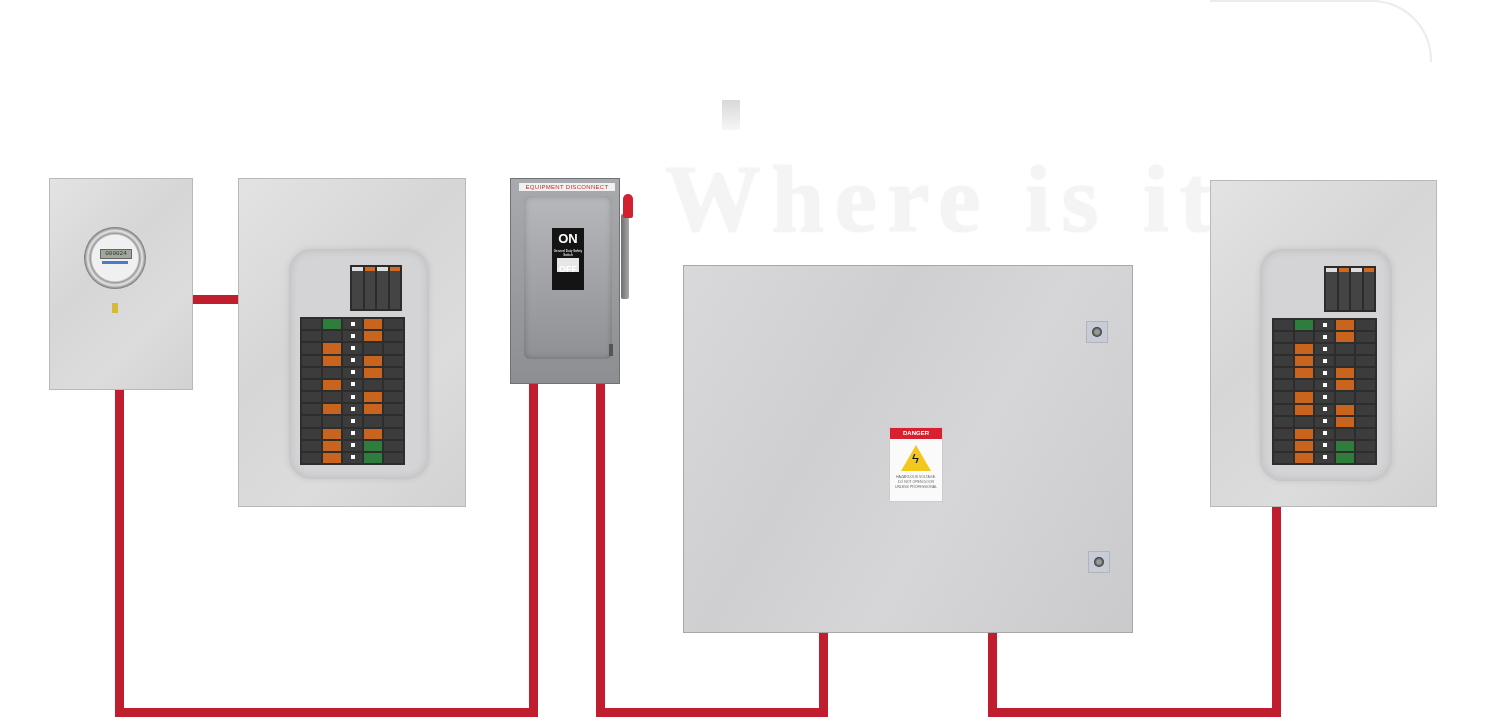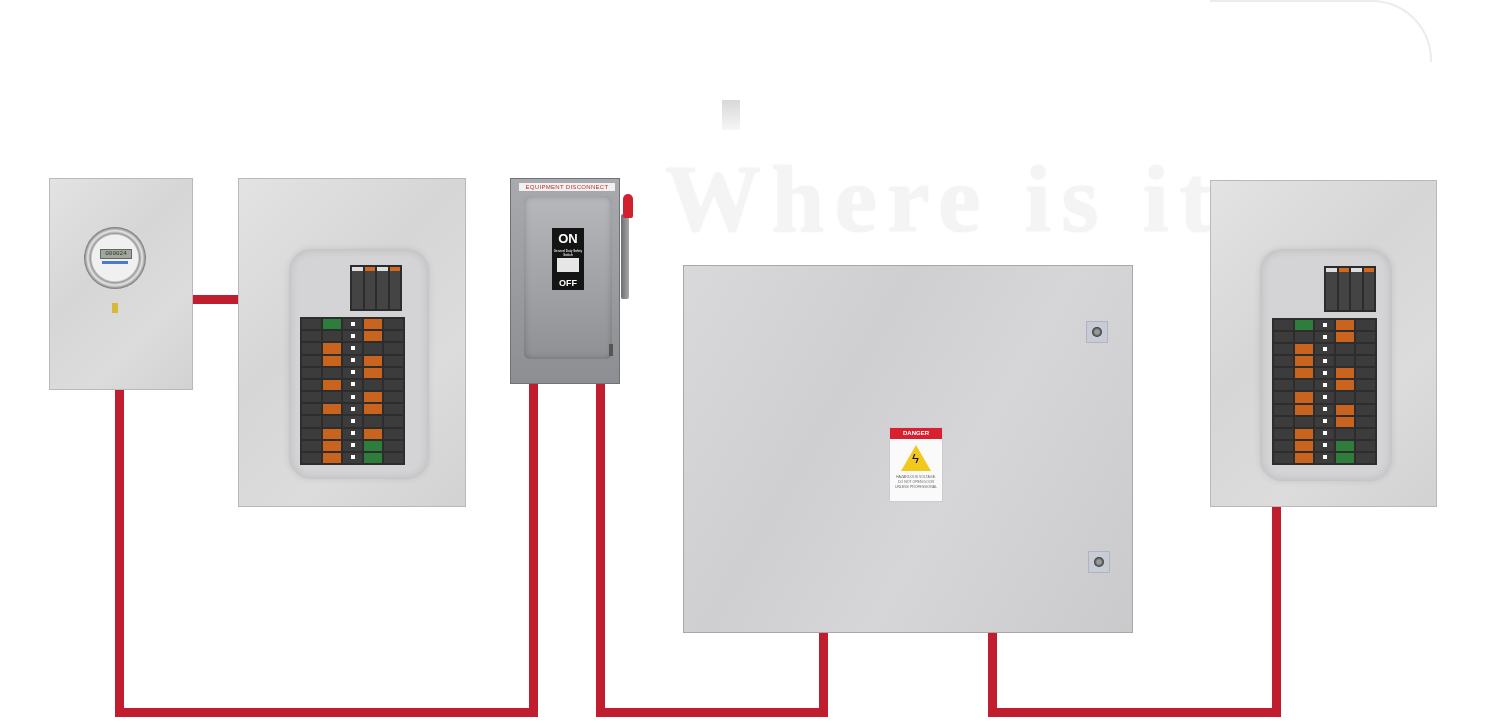--- a/index.html
+++ b/index.html
@@ -20,21 +20,21 @@
   .main-brk div.o{border-top-color:#d2691e;}
   .meter{position:absolute;width:62px;height:62px;border-radius:50%;background:radial-gradient(circle,#f0f0f0 52%,#9a9a9a 56%,#e6e6e6 62%,#7c7c7c 70%,#d6d6d6 80%,#8a8a8a 100%);}
   .meter-lcd{position:absolute;left:16px;top:22px;width:30px;height:8px;background:#9fa89a;border:1px solid #666;font-size:6px;line-height:8px;text-align:center;color:#333;font-family:"Liberation Mono",monospace;}
   .meter-strip{position:absolute;left:18px;top:34px;width:26px;height:3px;background:#4a7bc9;}
   .meter-tab{position:absolute;width:6px;height:10px;background:#d7b93a;}
   .disconnect{position:absolute;background:linear-gradient(180deg,#a9aaad,#8d8e92);border:1px solid #707176;box-sizing:border-box;}
   .disc-label{position:absolute;left:8px;top:4px;width:96px;height:8px;background:#f1f1f1;color:#c23030;font-size:6px;line-height:8px;text-align:center;letter-spacing:0.3px;}
   .disc-door{position:absolute;left:13px;top:17px;width:88px;height:163px;background:linear-gradient(180deg,#b7b8bb,#8f9094);border-radius:6px;box-shadow:inset 0 0 6px rgba(0,0,0,0.25);}
   .disc-plate{position:absolute;left:38px;top:45px;width:32px;height:62px;background:#141414;color:#fff;font-weight:bold;text-align:center;}
   .disc-plate .on{font-size:13px;margin-top:3px;}
-  .disc-plate .off{font-size:9px;position:absolute;bottom:2px;width:100%;}
+  .disc-plate .off{font-size:9px;position:absolute;bottom:16px;width:100%;}
   .disc-plate .small{font-size:3px;margin-top:3px;color:#ddd;}
   .disc-plate .sticker{position:absolute;left:5px;top:30px;width:22px;height:14px;background:#e6e6e6;}
   .handle{position:absolute;left:112px;top:15px;width:10px;height:24px;background:#d1202f;border-radius:5px 5px 2px 2px;}
   .handle-arm{position:absolute;left:110px;top:35px;width:8px;height:85px;background:linear-gradient(90deg,#6e6e6e,#a8a8a8);border-radius:2px;}
   .latch{position:absolute;left:98px;top:165px;width:4px;height:12px;background:#555;}
   .enclosure{position:absolute;background:linear-gradient(120deg,#d9d9db 0%,#cfcfd1 35%,#d6d6d8 60%,#cacacc 100%);border:1px solid #a8a8a8;box-sizing:border-box;}
   .lock{position:absolute;width:22px;height:22px;background:#c8ccd6;border:1px solid #b0b4bd;box-sizing:border-box;}
   .lock::after{content:"";position:absolute;left:5px;top:5px;width:10px;height:10px;border-radius:50%;background:radial-gradient(circle,#999 30%,#333 70%);}
   .danger{position:absolute;left:205px;top:161px;width:54px;height:75px;background:#fafafa;border:1px solid #ccc;box-sizing:border-box;}
   .danger-hdr{height:11px;background:#d8202f;color:#fff;font-size:6px;font-weight:bold;line-height:11px;text-align:center;}

